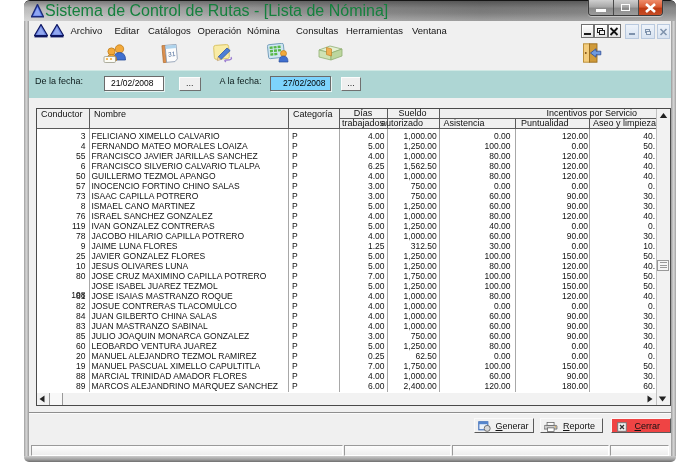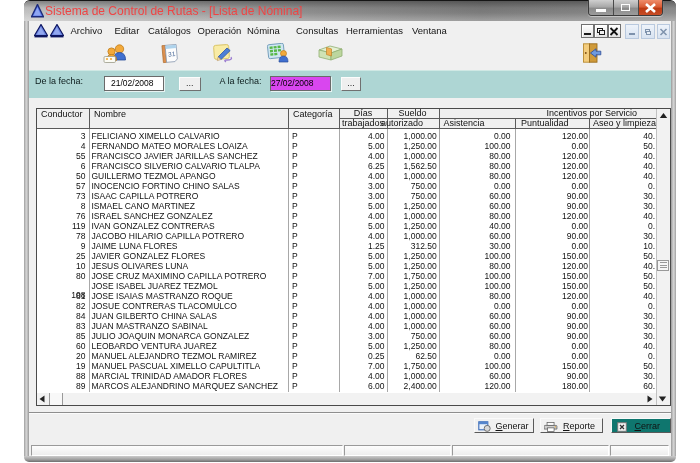--- a/index.html
+++ b/index.html
@@ -9,21 +9,21 @@
 .htxt{font-size:9px;color:#111;white-space:nowrap}
 .mtxt{font-size:9.5px;color:#151515;white-space:nowrap}
 </style></head><body>
 
 <div class="a" style="left:24px;top:0;width:652px;height:21px;border-radius:6px 6px 0 0;border-top:1px solid #161616;background:linear-gradient(90deg,#c4c4c4,#a8a8a8 18%,#888 45%,#757575 70%,#808080 92%,#8a8a8a)"></div>
 <div class="a" style="left:24px;top:1px;width:652px;height:20px;border-radius:6px 6px 0 0;background:linear-gradient(180deg,rgba(40,40,40,.42),rgba(120,120,120,.12) 35%,rgba(190,190,190,.10) 60%,rgba(255,255,255,.28) 95%)"></div>
 <svg class="a" style="left:31px;top:4px" width="13" height="14" viewBox="0 0 13 14">
     <polygon points="6.5,0.5 12.5,12.8 0.5,12.8" fill="#5b79e8" stroke="#1c2a7a" stroke-width="1.4"></polygon>
     <polygon points="6.3,3.5 10.2,11.6 2.6,11.6" fill="#8fa6f2"></polygon>
   </svg>
-<div class="a" style="left:45px;top:4px;height:14px;line-height:14px;font-size:12px;color:#ef4444">Sistema de Control de Rutas - [Lista de Nómina]</div>
+<div class="a" style="left:45px;top:4px;height:14px;line-height:14px;font-size:16px;color:#15803d">Sistema de Control de Rutas - [Lista de Nómina]</div>
 <div class="a" style="left:588px;top:0;width:75px;height:16px;border:1px solid #3c3c3c;border-top:none;border-radius:0 0 4px 4px;box-shadow:0 1px 1px rgba(255,255,255,.5);overflow:hidden">
     <div class="a" style="left:0;top:0;width:24px;height:16px;background:linear-gradient(180deg,#cfcfcf,#a6a6a6 45%,#8a8a8a 50%,#9e9e9e)"></div>
     <div class="a" style="left:24px;top:0;width:25px;height:16px;border-left:1px solid #4a4a4a;background:linear-gradient(180deg,#cfcfcf,#a6a6a6 45%,#8a8a8a 50%,#9e9e9e)"></div>
     <div class="a" style="left:49px;top:0;width:26px;height:16px;border-left:1px solid #4a4a4a;background:linear-gradient(180deg,#ef8c6a,#d85a33 45%,#bc3912 50%,#c8502a)"></div>
     <div class="a" style="left:7px;top:9px;width:10px;height:3px;background:#fdfdfd"></div>
     <div class="a" style="left:32px;top:4px;width:9px;height:7px;border:1.5px solid #fdfdfd"></div>
     <svg class="a" style="left:55px;top:3px" width="13" height="10" viewBox="0 0 13 10">
       <path d="M2,1 L11,9 M11,1 L2,9" stroke="#fff" stroke-width="2.6"></path>
     </svg>
   </div>
@@ -115,21 +115,21 @@
     <rect x="3.5" y="0.8" width="6" height="18.4" fill="#f3cc7d" stroke="#b98a30" stroke-width=".9"></rect>
     <rect x="9.5" y="0.8" width="7.5" height="18.4" fill="#cf9a3a" stroke="#9a6d1e" stroke-width=".9"></rect>
     <circle cx="5.8" cy="10" r=".9" fill="#7a4a10"></circle>
     <path d="M10.5,10 l5.5,-4.2 v2.4 h4.8 v3.6 h-4.8 v2.4 Z" fill="#6e9ae0" stroke="#34549c" stroke-width=".9"></path>
   </svg>
 <div class="a" style="left:29px;top:70px;width:642px;height:27.5px;background:#aed6d4;border-top:1px solid #cfe8e4"></div>
 <div class="a" style="left:35px;top:76px;height:11px;line-height:11px;font-size:9px;color:#0c1c1c">De la fecha:</div>
 <div class="a" style="left:104px;top:76px;width:60px;height:14.5px;background:#fff;border:1px solid #6a6a6a;box-shadow:1px 1px 0 rgba(255,255,255,.7);font-size:8.5px;line-height:12.5px;color:#000;padding-left:6px">21/02/2008</div>
 <div class="a" style="left:178.5px;top:76.5px;width:22.5px;height:14.5px;background:#efefef;border:1px solid #707070;border-top-color:#fcfcfc;border-left-color:#fcfcfc;font-size:9px;line-height:11px;text-align:center;color:#222">...</div>
 <div class="a" style="left:219.5px;top:76px;height:11px;line-height:11px;font-size:9px;color:#0c1c1c">A la fecha:</div>
-<div class="a" style="left:270px;top:76px;width:60.5px;height:14.5px;background:#d946ef;border:1px solid #6a6a6a;box-shadow:1px 1px 0 rgba(255,255,255,.7);font-size:8.5px;line-height:12.5px;color:#000;padding-left:0">27/02/2008</div>
+<div class="a" style="left:270px;top:76px;width:60.5px;height:14.5px;background:#7dd3fc;border:1px solid #6a6a6a;box-shadow:1px 1px 0 rgba(255,255,255,.7);font-size:8.5px;line-height:12.5px;color:#000;padding-left:12px">27/02/2008</div>
 <div class="a" style="left:341px;top:76.5px;width:20px;height:14.5px;background:#efefef;border:1px solid #707070;border-top-color:#fcfcfc;border-left-color:#fcfcfc;font-size:9px;line-height:11px;text-align:center;color:#222">...</div>
 <div class="a" style="left:35.5px;top:108.0px;width:635.0px;height:297.5px;background:#fff;border:1px solid #4a4a4a"></div>
 <div class="a" style="left:656.5px;top:109px;width:13px;height:295.5px;background:#f2f2f2"></div>
 <div class="a" style="left:655.8px;top:109px;width:1px;height:295.5px;background:#c2c2c2"></div>
 <div class="a" style="left:36.5px;top:109px;width:619.3px;height:19.5px;background:#f0f0f0"></div>
 <div class="a" style="left:36.5px;top:127.9px;width:619.3px;height:1px;background:#5a5a5a"></div>
 <div class="a" style="left:339px;top:118px;width:316.8px;height:1px;background:#5a5a5a"></div>
 <div class="a" style="left:88.5px;top:109px;width:1px;height:19px;background:#5a5a5a"></div>
 <div class="a" style="left:287.5px;top:109px;width:1px;height:19px;background:#5a5a5a"></div>
 <div class="a" style="left:339px;top:109px;width:1px;height:19px;background:#5a5a5a"></div>
@@ -393,21 +393,21 @@
   </div>
 <div class="a" style="left:540px;top:417.5px;width:63px;height:15.5px;background:#f1f1f1;border:1px solid;border-color:#fafafa #5a5a5a #5a5a5a #fafafa">
     <svg class="a" style="left:3px;top:2px" width="14" height="12" viewBox="0 0 16 12">
       <rect x="3.5" y="0.8" width="8" height="3.4" fill="#fbfbfb" stroke="#555" stroke-width=".8"></rect>
       <path d="M1.2,4.2 h12.6 a1,1 0 0 1 1,1 v3.2 h-14.6 v-3.2 a1,1 0 0 1 1,-1 Z" fill="#cfcfcf" stroke="#555" stroke-width=".8"></path>
       <rect x="4" y="7" width="7.5" height="4" fill="#fff" stroke="#555" stroke-width=".8"></rect>
       <circle cx="13" cy="5.8" r=".8" fill="#e8a020"></circle>
     </svg>
     <div class="a" style="left:22px;top:2px;height:11px;line-height:11px;font-size:9px;color:#111"><u>R</u>eporte</div>
   </div>
-<div class="a" style="left:611px;top:417.5px;width:59.5px;height:15.5px;background:#0f766e;border:1px solid;border-color:#fafafa #5a5a5a #5a5a5a #fafafa">
+<div class="a" style="left:611px;top:417.5px;width:59.5px;height:15.5px;background:#ef4444;border:1px solid;border-color:#fafafa #5a5a5a #5a5a5a #fafafa">
     <svg class="a" style="left:5px;top:3px" width="10" height="10" viewBox="0 0 10 10">
       <rect x="0.7" y="0.7" width="8.6" height="8.6" fill="#f4f4f4" stroke="#777" stroke-width="1"></rect>
       <path d="M3,3 L7,7 M7,3 L3,7" stroke="#333" stroke-width="1.3"></path>
     </svg>
     <div class="a" style="left:22.5px;top:2px;height:11px;line-height:11px;font-size:9px;color:#111"><u>C</u>errar</div>
   </div>
 <div class="a" style="left:30.5px;top:444.8px;width:312.5px;height:11px;background:linear-gradient(180deg,#fdfdfd,#ededed);border:1px solid;border-color:#9a9a9a #fff #fff #9a9a9a"></div>
 <div class="a" style="left:344px;top:444.8px;width:107px;height:11px;background:linear-gradient(180deg,#fdfdfd,#ededed);border:1px solid;border-color:#9a9a9a #fff #fff #9a9a9a"></div>
 <div class="a" style="left:452px;top:444.8px;width:156.5px;height:11px;background:linear-gradient(180deg,#fdfdfd,#ededed);border:1px solid;border-color:#9a9a9a #fff #fff #9a9a9a"></div>
 <div class="a" style="left:609.5px;top:444.8px;width:59.0px;height:11px;background:linear-gradient(180deg,#fdfdfd,#ededed);border:1px solid;border-color:#9a9a9a #fff #fff #9a9a9a"></div>

